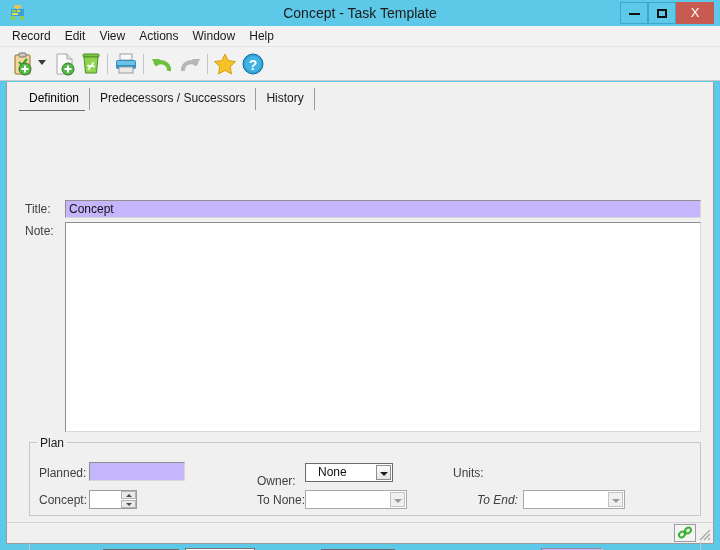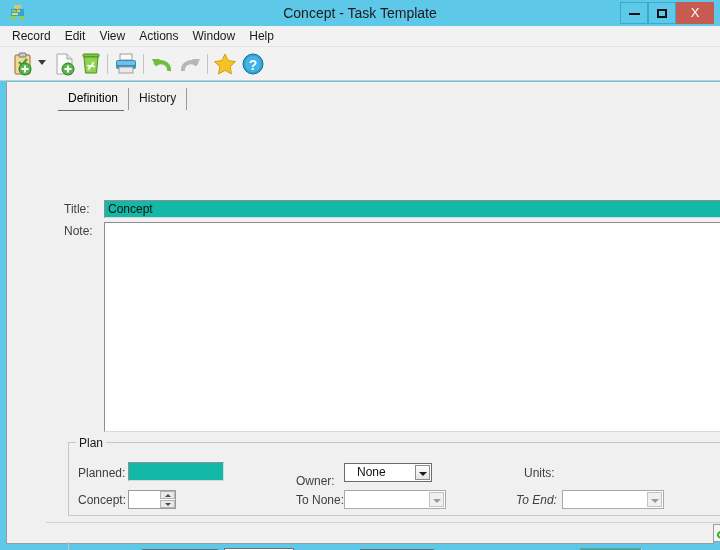--- a/index.html
+++ b/index.html
@@ -104,21 +104,20 @@
     position: absolute; left: 6px; top: 82px;
     width: 708px; height: 462px;
     background: #f0f0f0;
     border: 1px solid #9b9b9b;
     border-top: none;
   }
   #content {
     position: absolute; left: 0; top: 0;
     width: 674px; height: 440px;
     background: #f0f0f0;
-    margin-left: 39px;
   }
 
   
   #tabs {
     position: absolute; left: 12px; top: 6px;
     height: 22px;
   }
   .tab {
     float: left;
     height: 22px; line-height: 21px;
@@ -138,21 +137,21 @@
   }
 
   
   .lbl {
     position: absolute;
     font-size: 12px;
     color: #404040;
   }
   .field {
     position: absolute;
-    background: #14b8a6;
+    background: #c4b5fd;
     border: 1px solid #8e8e8e;
     border-right-color: #d9d9d9;
     border-bottom-color: #d9d9d9;
     font-size: 12px;
     color: #111;
     padding: 1px 3px;
     line-height: 15px;
     overflow: hidden;
   }
   .field.blank { background: #ffffff; }
@@ -383,20 +382,21 @@
         <text x="13" y="18.5" font-size="14" font-family="Liberation Sans, sans-serif" text-anchor="middle" fill="#ffffff" font-weight="bold">?</text>
       </svg>
     </span>
   </div>
 
   <div id="client">
     <div id="content">
 
       <div id="tabs">
         <div class="tab active">Definition</div>
+        <div class="tab">Predecessors / Successors</div>
         <div class="tab">History</div>
       </div>
       <div id="tab-underline"></div>
 
       <div class="lbl" style="left:18px; top:120px;">Title:</div>
       <div class="field" id="title-field">Concept</div>
 
       <div class="lbl" style="left:18px; top:142px;">Note:</div>
       <div class="field blank" id="note-field"></div>
 
@@ -425,21 +425,21 @@
       </div>
 
       <div class="lbl" style="left:250px; top:411px;">To None:</div>
       <div class="combo disabled" style="left:298px; top:408px; width:102px;">
         <span></span>
         <span class="arrowbox">
             <i></i>
           </span>
       </div>
 
-      <div class="lbl" style="left:478px; top:384px;">Units:</div>
+      <div class="lbl" style="left:446px; top:384px;">Units:</div>
       <div class="lbl" style="left:516px; top:384px;"></div>
 
       <div class="lbl" style="left:470px; top:411px;font-style:italic;">To End:</div>
       <div class="combo disabled" style="left:516px; top:408px; width:102px;">
         <span></span>
         <span class="arrowbox">
             <i></i>
           </span>
       </div>
 

